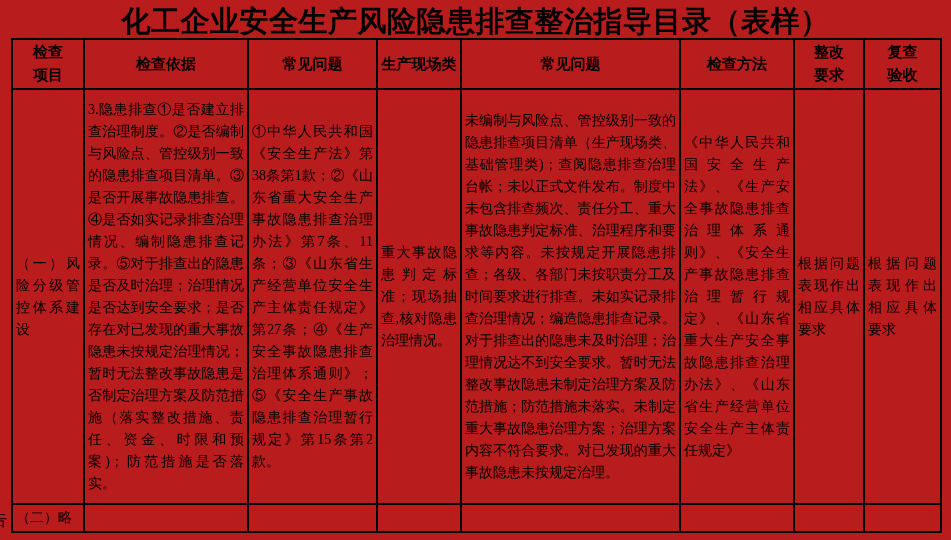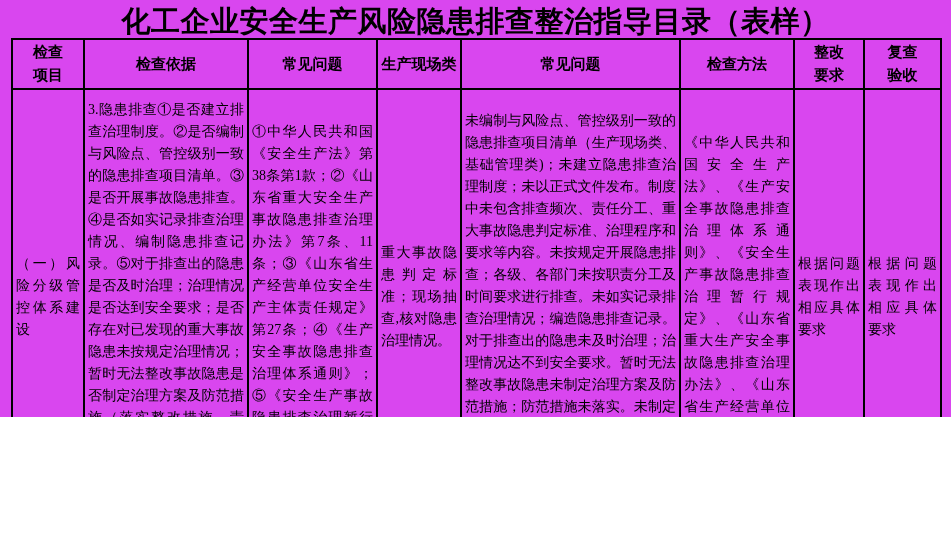--- a/index.html
+++ b/index.html
@@ -1,21 +1,21 @@
 <!DOCTYPE html>
 <html><head>
 <meta charset="utf-8">
 <style>
   * { margin: 0; padding: 0; box-sizing: border-box; }
   html, body { background: #ffffff; }
   .page {
     position: relative;
     width: 951px;
-    height: 417px;
-    background: #d946ef;
+    height: 540px;
+    background: #b91c1c;
     overflow: hidden;
     font-family: "Liberation Serif", "DejaVu Serif", serif;
     color: #000000;
   }
   .doc-title {
     position: absolute;
     top: 2px;
     left: 0;
     width: 100%;
     text-align: center;
@@ -99,21 +99,21 @@
 要求</th>
       <th>复查
 验收</th>
     </tr>
 
     <tr class="row1">
       <td class="item-cell">（一）风险分级管控体系建设</td>
       <td>3.隐患排查①是否建立排查治理制度。②是否编制与风险点、管控级别一致的隐患排查项目清单。③是否开展事故隐患排查。④是否如实记录排查治理情况、编制隐患排查记录。⑤对于排查出的隐患是否及时治理；治理情况是否达到安全要求；是否存在对已发现的重大事故隐患未按规定治理情况；暂时无法整改事故隐患是否制定治理方案及防范措施（落实整改措施、责任、资金、时限和预案)；防范措施是否落实。</td>
       <td>①中华人民共和国《安全生产法》第38条第1款；②《山东省重大安全生产事故隐患排查治理办法》第7条、11条；③《山东省生产经营单位安全生产主体责任规定》第27条；④《生产安全事故隐患排查治理体系通则》；⑤《安全生产事故隐患排查治理暂行规定》第15条第2款。</td>
       <td>重大事故隐患判定标准；现场抽查,核对隐患治理情况。</td>
-      <td>未编制与风险点、管控级别一致的隐患排查项目清单（生产现场类、基础管理类)；未建立隐患排查治理制度；未以正式文件发布。制度中未包含排查频次、责任分工、重大事故隐患判定标准、治理程序和要求等内容。未按规定开展隐患排查；各级、各部门未按职责分工及时间要求进行排查。未如实记录排查治理情况；编造隐患排查记录。对于排查出的隐患未及时治理；治理情况达不到安全要求。暂时无法整改事故隐患未制定治理方案及防范措施；防范措施未落实。未制定重大事故隐患治理方案；治理方案内容不符合要求。对已发现的重大事故隐患未按规定治理。</td>
+      <td>未编制与风险点、管控级别一致的隐患排查项目清单（生产现场类、基础管理类)；查阅隐患排查治理台帐；未以正式文件发布。制度中未包含排查频次、责任分工、重大事故隐患判定标准、治理程序和要求等内容。未按规定开展隐患排查；各级、各部门未按职责分工及时间要求进行排查。未如实记录排查治理情况；编造隐患排查记录。对于排查出的隐患未及时治理；治理情况达不到安全要求。暂时无法整改事故隐患未制定治理方案及防范措施；防范措施未落实。未制定重大事故隐患治理方案；治理方案内容不符合要求。对已发现的重大事故隐患未按规定治理。</td>
       <td>《中华人民共和国安全生产法》、《生产安全事故隐患排查治理体系通则》、《安全生产事故隐患排查治理暂行规定》、《山东省重大生产安全事故隐患排查治理办法》、《山东省生产经营单位安全生产主体责任规定》</td>
       <td>根据问题表现作出相应具体要求</td>
       <td>根据问题表现作出相应具体要求</td>
     </tr>
 
     <tr class="row2">
       <td class="plain-left">（二）略</td>
       <td></td>
       <td></td>
       <td></td>

